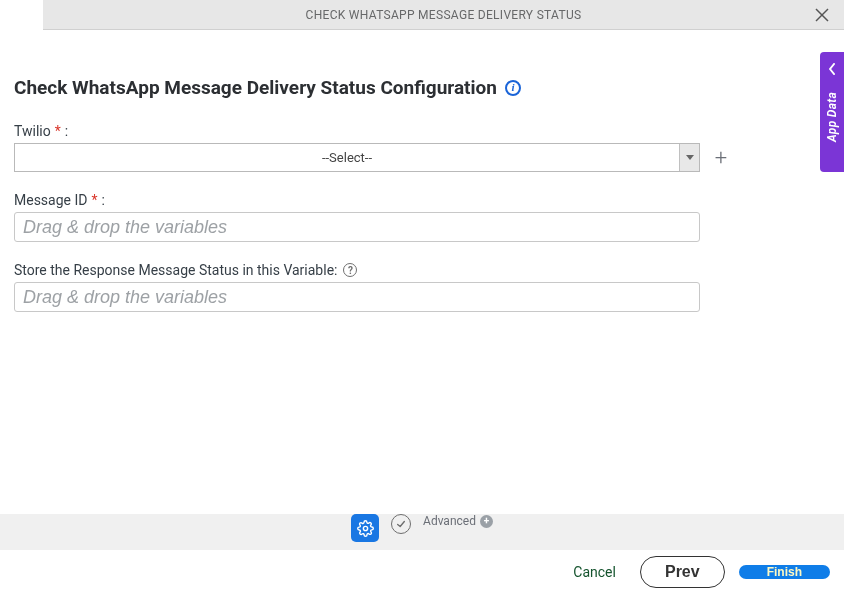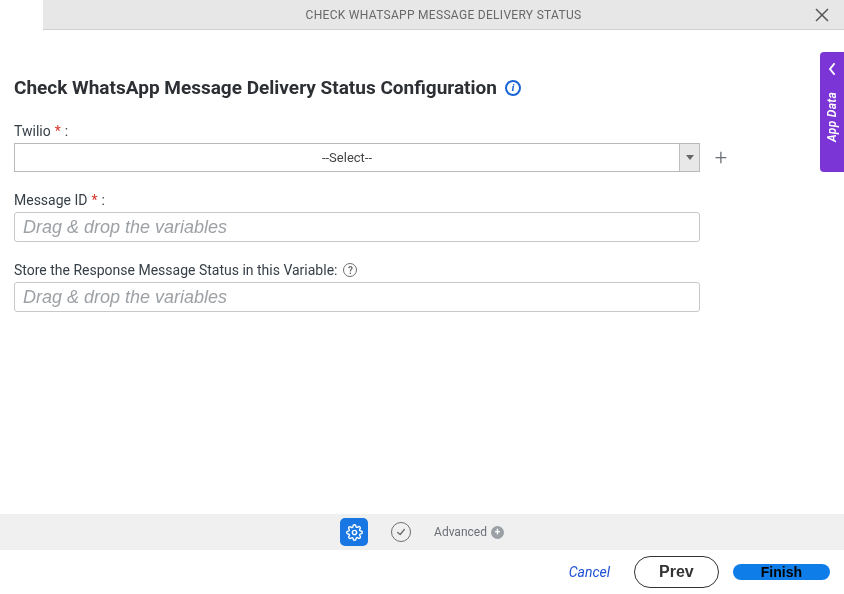--- a/index.html
+++ b/index.html
@@ -194,23 +194,23 @@
       letter-spacing: 0.3px;
     }
     .bottom-toolbar {
       position: absolute;
       bottom: 44px;
       left: 0;
       right: 0;
       height: 36px;
       background: #f0f0f0;
       display: flex;
-      align-items: center;
-      justify-content: center;
-      gap: 23px;
+      align-items: flex-start;
+      justify-content: center;
+      gap: 12px;
     }
     .toolbar-icon-btn {
       width: 28px;
       height: 28px;
       border-radius: 5px;
       display: flex;
       align-items: center;
       justify-content: center;
       cursor: pointer;
     }
@@ -255,42 +255,41 @@
       height: 44px;
       display: flex;
       align-items: center;
       justify-content: flex-end;
       gap: 14px;
       padding-right: 14px;
       background: #fff;
     }
     .btn-cancel {
       font-size: 14px;
-      color: #1d4ed8;
+      color: #14532d;
       cursor: pointer;
       padding: 6px 10px;
-      font-style: italic;
     }
     .btn-outline {
       border: 1.5px solid #333;
       border-radius: 18px;
       padding: 6px 24px;
       font-size: 16px;
       font-weight: 600;
       color: #333;
       background: #fff;
       cursor: pointer;
     }
     .btn-primary {
       border: none;
       border-radius: 18px;
       padding: 0 28px;
-      font-size: 14px;
-      font-weight: 700;
-      color: #000000;
+      font-size: 12px;
+      font-weight: 700;
+      color: #fef9c3;
       background: #0f7de8;
       cursor: pointer;
     }
   </style>
 </head>
 <body>
 
 <div class="header-bar">
   <span class="header-title">CHECK WHATSAPP MESSAGE DELIVERY STATUS</span>
   <span class="close-btn">

